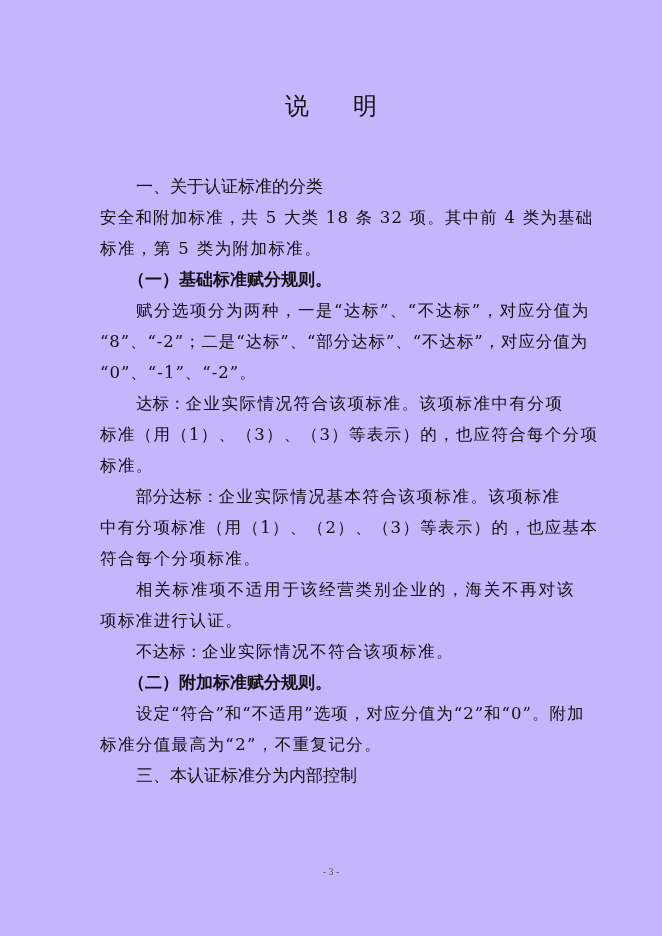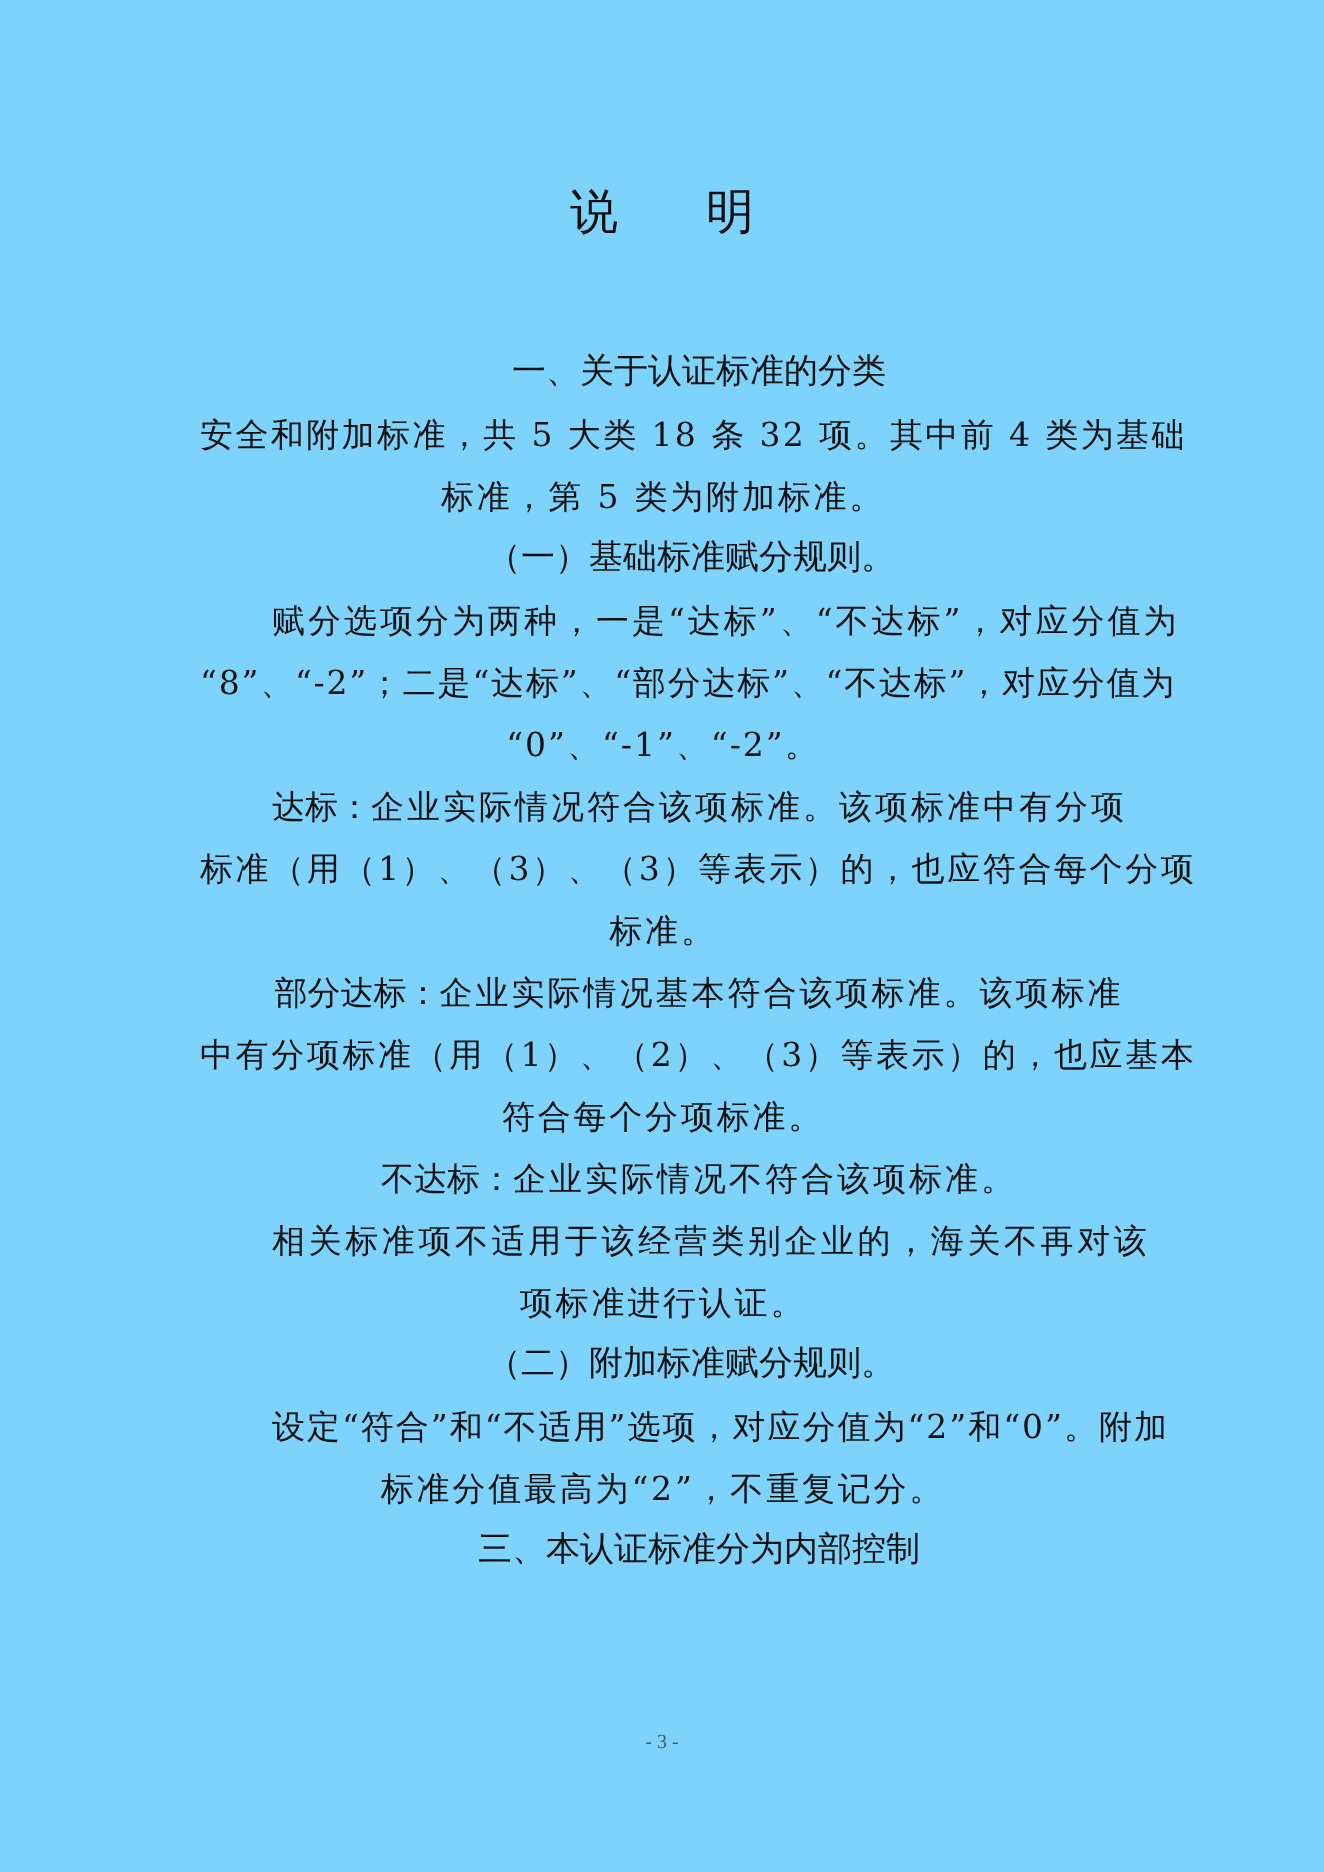--- a/index.html
+++ b/index.html
@@ -1,27 +1,27 @@
 <!DOCTYPE html>
 <html><head>
 <meta charset="utf-8">
 <style>
   html, body { margin: 0; padding: 0; background: #ffffff; }
   body { width: 662px; height: 936px; position: relative; overflow: hidden;
          font-family: "DejaVu Serif", "Liberation Serif", serif; color: #111; }
-  .page { position: absolute; left: 0; top: 0; width: 662px; height: 936px; background: #7dd3fc; }
+  .page { position: absolute; left: 0; top: 0; width: 662px; height: 936px; background: #c4b5fd; }
   .title { position: absolute; top: 90px; left: 0; width: 662px; text-align: center;
            font-family: "DejaVu Sans", "Liberation Sans", sans-serif; font-size: 24px;
            letter-spacing: 44px; text-indent: 44px; color: #111; }
   .body { position: absolute; left: 100px; top: 171px; width: 463px; }
   .line { font-size: 16.5px; line-height: 31px; height: 31px; white-space: nowrap;
-          overflow: visible; text-align: center; }
+          overflow: visible; }
   .h1 { font-family: "DejaVu Sans", "Liberation Sans", sans-serif; font-size: 17px;
         line-height: 31px; padding-left: 36px; margin: 0; }
-  .h2 { font-family: "DejaVu Sans", "Liberation Sans", sans-serif; font-weight: normal;
+  .h2 { font-family: "DejaVu Sans", "Liberation Sans", sans-serif; font-weight: bold;
         font-size: 17px; line-height: 31px; padding-left: 28px; margin: 0; }
   .bold-lead { font-family: "DejaVu Sans", "Liberation Sans", sans-serif; font-weight: normal;
                letter-spacing: 0; }
   .page-number { position: absolute; top: 866px; left: 0; width: 662px; text-align: center;
                  font-family: "Liberation Serif", serif; font-size: 10px; color: #555; }
 </style>
 </head>
 <body>
 
 <div class="page">
@@ -52,26 +52,26 @@
       <div class="line" style="letter-spacing:1.4px">标准。</div>
     </div>
 
     <div>
       <div class="line" style="padding-left:36px;letter-spacing:1.5px"><span class="bold-lead">部分达标：</span><span>企业实际情况基本符合该项标准。该项标准</span></div>
       <div class="line" style="letter-spacing:1.3px">中有分项标准（用（1）、（2）、（3）等表示）的，也应基本</div>
       <div class="line" style="letter-spacing:1.4px">符合每个分项标准。</div>
     </div>
 
     <div>
-      <div class="line" style="padding-left:36px;letter-spacing:1.5px"><span class="bold-lead">不达标：</span><span>企业实际情况不符合该项标准。</span></div>
+      <div class="line" style="padding-left:36px;letter-spacing:1.8px">相关标准项不适用于该经营类别企业的，海关不再对该</div>
+      <div class="line" style="letter-spacing:1.4px">项标准进行认证。</div>
     </div>
 
     <div>
-      <div class="line" style="padding-left:36px;letter-spacing:1.8px">相关标准项不适用于该经营类别企业的，海关不再对该</div>
-      <div class="line" style="letter-spacing:1.4px">项标准进行认证。</div>
+      <div class="line" style="padding-left:36px;letter-spacing:1.5px"><span class="bold-lead">不达标：</span><span>企业实际情况不符合该项标准。</span></div>
     </div>
 
     <div class="h2 line">（二）附加标准赋分规则。</div>
 
     <div>
       <div class="line" style="padding-left:36px;letter-spacing:1px">设定“符合”和“不适用”选项，对应分值为“2”和“0”。附加</div>
       <div class="line" style="letter-spacing:1.4px">标准分值最高为“2”，不重复记分。</div>
     </div>
 
     <div class="h1 line">三、本认证标准分为内部控制</div>

